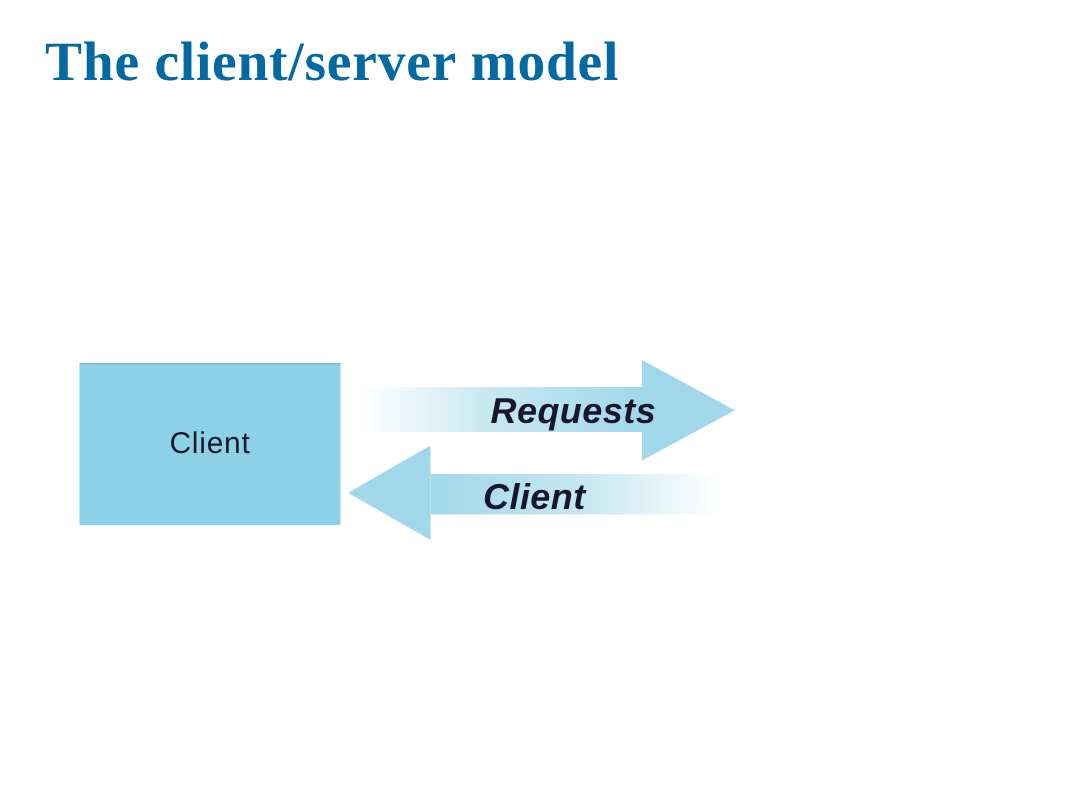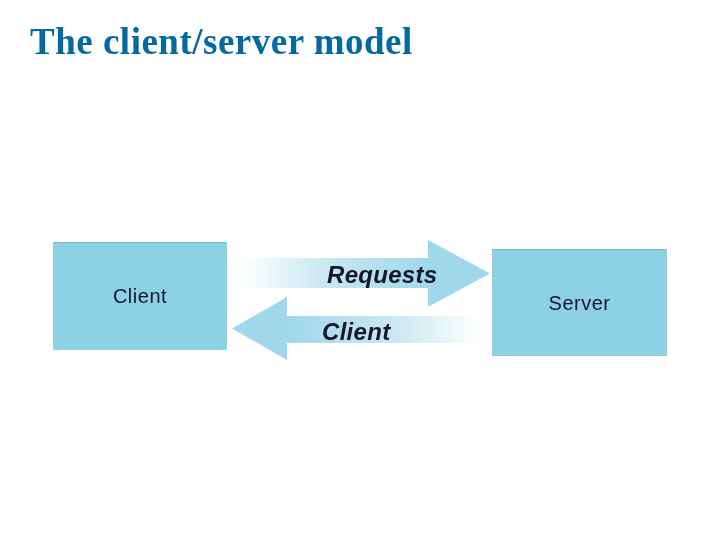--- a/index.html
+++ b/index.html
@@ -109,21 +109,18 @@
     <g>
       <rect x="287" y="316" width="193" height="27" fill="url(#grad-fade-out-right)"></rect>
       <polygon points="287,297 287,360 232,328.5" fill="#A0D7EA"></polygon>
     </g>
   </svg>
 
   <div class="node-box client">
     <span class="node-label">Client</span>
   </div>
 
-  <div class="node-box server">
-    <span class="node-label">Server</span>
-  </div>
 
   <div class="arrow-label requests">Requests</div>
 
   <div class="arrow-label service">Client</div>
 
 </div>
 
 </body></html>

